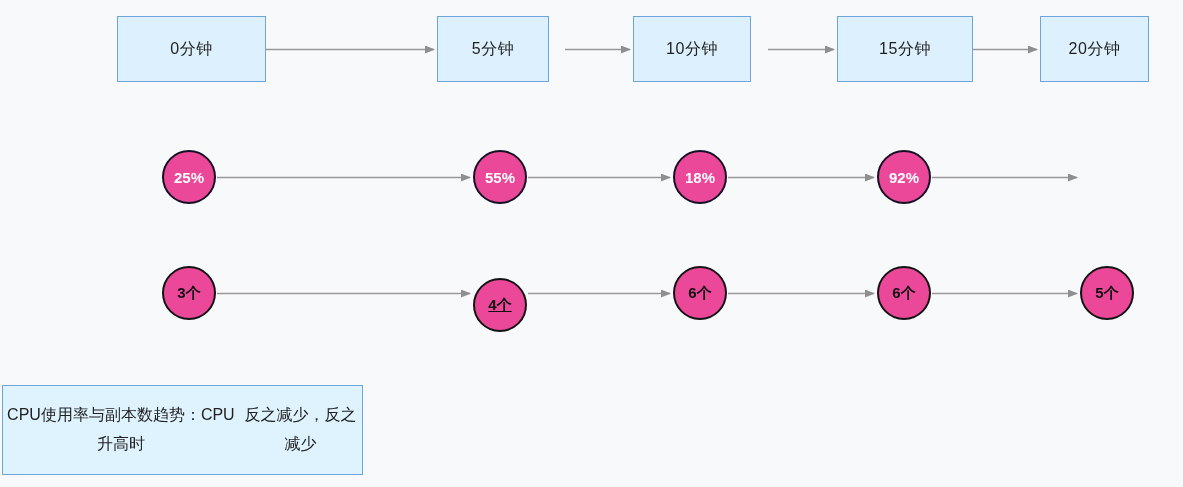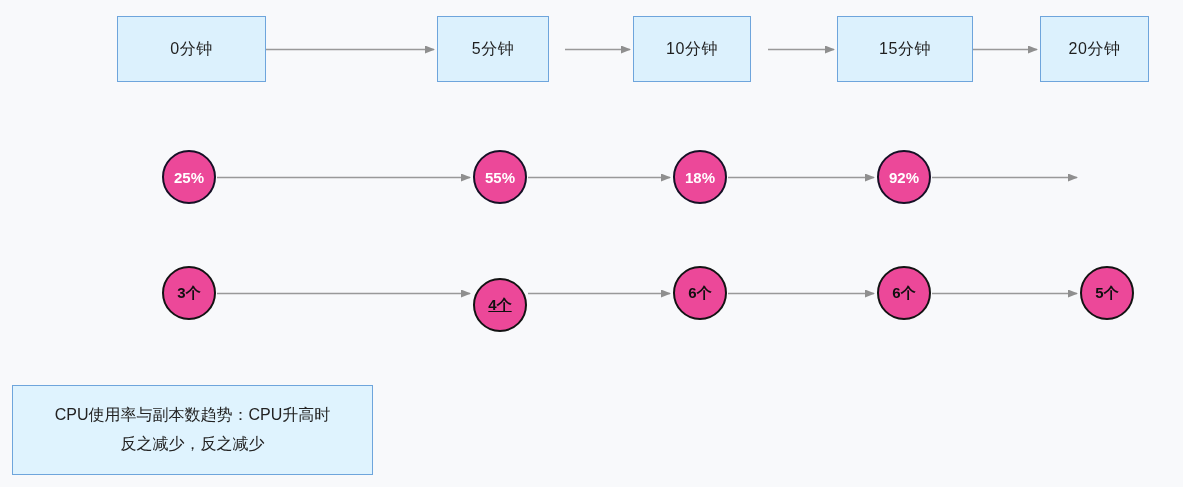--- a/index.html
+++ b/index.html
@@ -15,23 +15,23 @@
     font-size:16px;color:#1f1f1f;font-weight:500;letter-spacing:.5px;
   }
   .circle{
     position:absolute;width:54px;height:54px;border-radius:50%;box-sizing:border-box;
     display:flex;align-items:center;justify-content:center;
     font-size:15px;font-weight:700;
   }
   .circle.cpu{background:#ec4899;border:2px solid #161026;color:#ffffff;}
   .circle.replica{background:#ec4899;border:2px solid #131313;color:#101010;font-weight:600;}
   .note-box{
-    position:absolute;left:12px;top:385px;width:361px;height:90px;box-sizing:border-box;
+    position:absolute;left:2px;top:385px;width:361px;height:90px;box-sizing:border-box;
     background:#dff3fe;border:1px solid #6ea5dc;
-    display:flex;flex-direction:column;align-items:center;justify-content:center;
+    display:flex;align-items:center;justify-content:center;
     font-size:16px;color:#222;line-height:1.8;
   }
   .note-box span{display:block;text-align:center;}
 </style>
 </head>
 <body>
 
 <div class="canvas">
 
   <svg class="edge-layer" width="1183" height="487" viewBox="0 0 1183 487" xmlns="http://www.w3.org/2000/svg">

